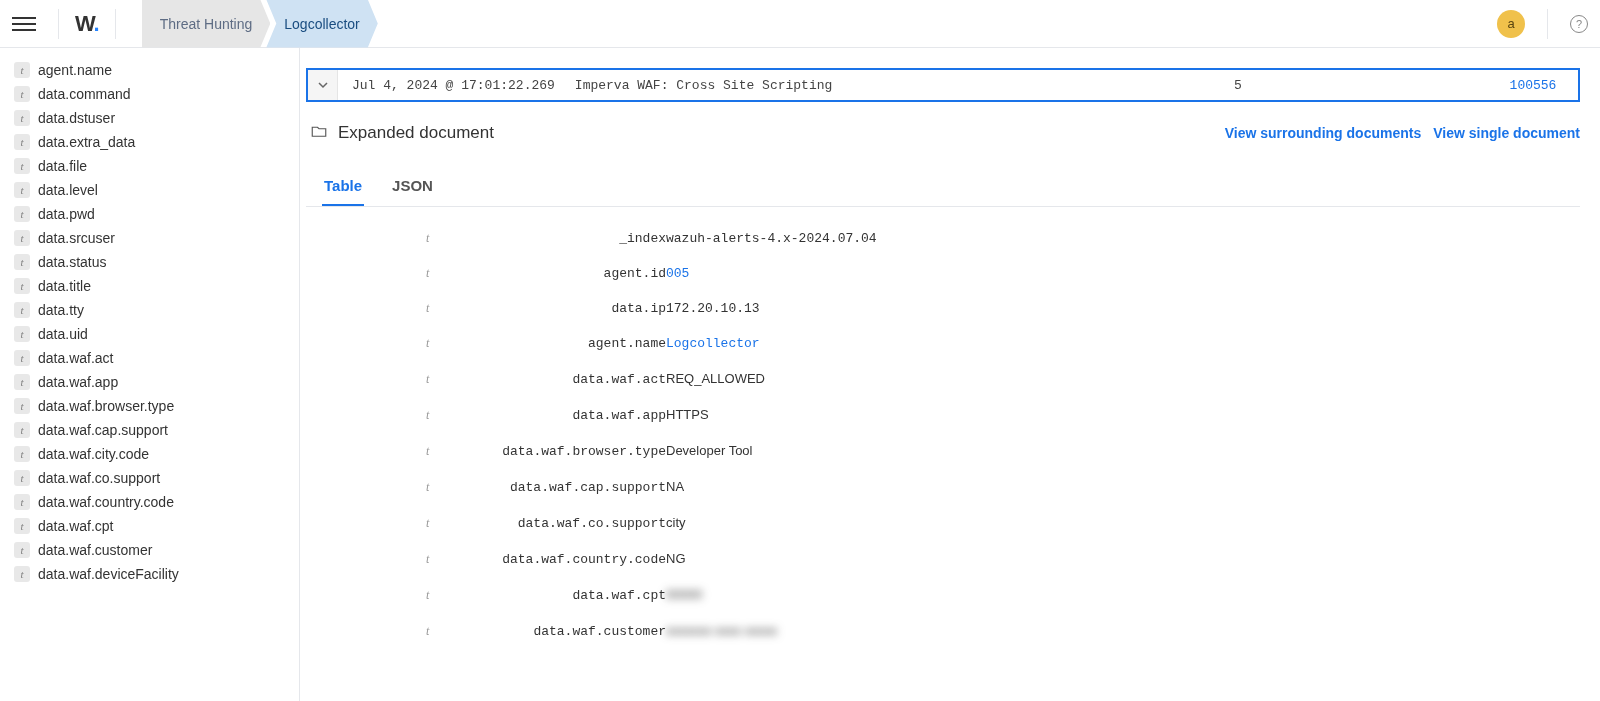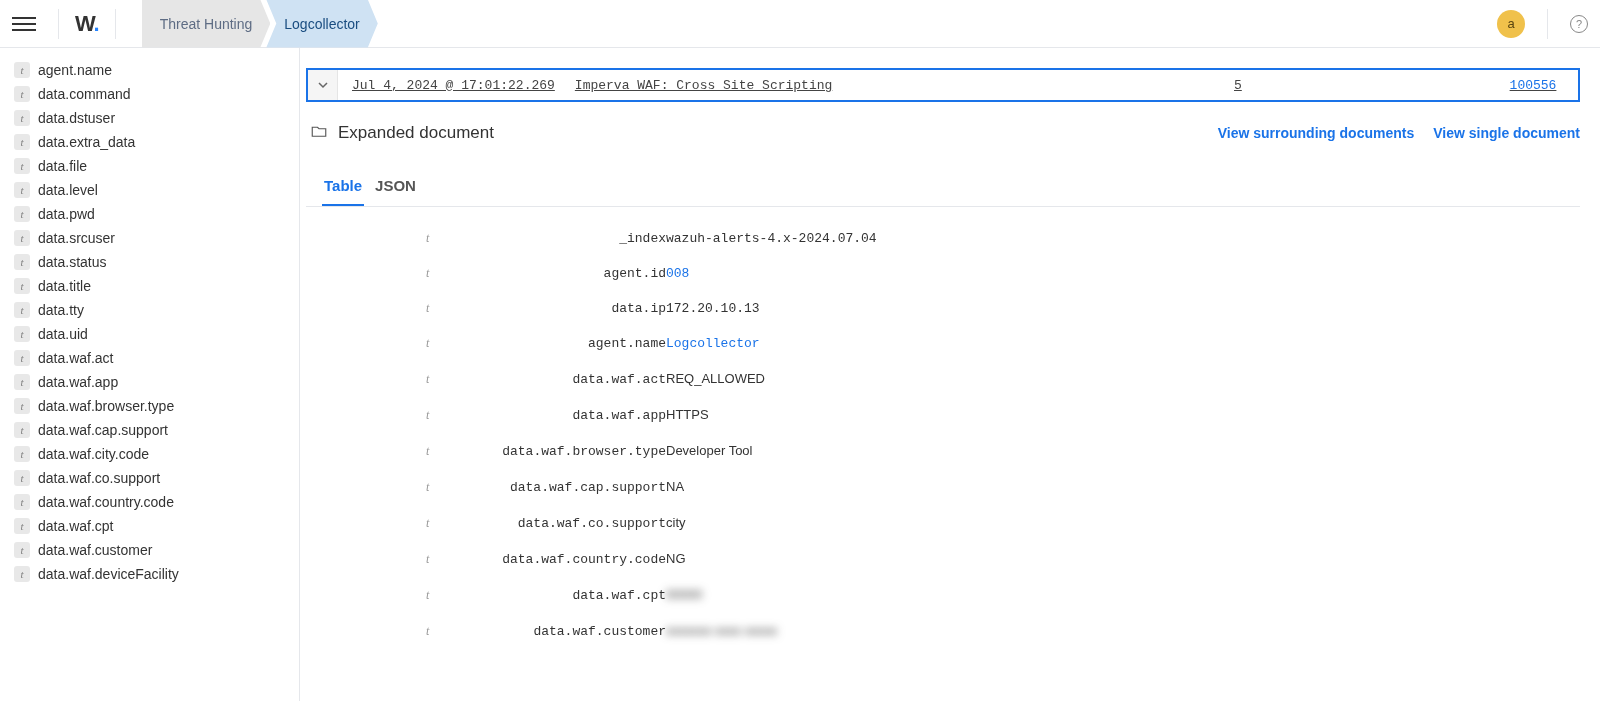--- a/index.html
+++ b/index.html
@@ -18,35 +18,35 @@
 .topbar-right { margin-left: auto; display: flex; align-items: center; gap: 14px; }
 .avatar { width: 28px; height: 28px; border-radius: 50%; background: #f0c14b; display: flex; align-items: center; justify-content: center; font-size: 13px; color: #5a4510; }
 .help-icon { width: 18px; height: 18px; border: 1.3px solid #888; border-radius: 50%; display: flex; align-items: center; justify-content: center; font-size: 11px; color: #888; cursor: pointer; }
 
 .layout { display: flex; height: calc(701px - 48px); }
 .sidebar { width: 300px; border-right: 1px solid #e5e7eb; padding: 10px 14px; overflow-y: auto; }
 .field-item { display: flex; align-items: center; gap: 8px; padding: 4px 0; cursor: pointer; font-size: 14px; color: #333; }
 .type-chip { background: #e8e8e8; color: #808080; font-style: italic; font-family: Georgia, serif; font-size: 11px; width: 16px; height: 16px; border-radius: 3px; display: inline-flex; align-items: center; justify-content: center; text-align:center; }
 
 .main { flex: 1; padding: 10px 20px 0 6px; overflow-y: auto; }
-.event-row { border: 2px solid #1a73e8; display: flex; align-items: center; font-family: "Courier New", monospace; font-size: 13px; color: #444; margin: 10px 0 16px 0; text-decoration: underline; }
+.event-row { border: 2px solid #1a73e8; display: flex; align-items: center; font-family: "Courier New", monospace; font-size: 13px; color: #444; margin: 10px 0 16px 0; }
 .event-toggle { width: 30px; height: 30px; border-right: 1px solid #e5e5e5; display: flex; align-items: center; justify-content: center; cursor: pointer; background: #f5f5f5; }
 .event-toggle svg { width: 12px; height: 12px; }
 .event-ts { padding: 6px 14px; white-space: pre; }
 .event-msg { padding: 6px 6px; flex: 1; }
 .event-level { width: 260px; text-align: left; padding: 6px; }
 .event-rule { width: 90px; text-align: center; padding: 6px 14px; color: #1a73e8; cursor: pointer; }
 
 .exp-header { display: flex; align-items: center; gap: 10px; padding: 4px 0 8px 4px; }
 .folder-icon svg { width: 18px; height: 18px; stroke: #555; fill: none; stroke-width: 1.5; }
 .exp-title { font-weight: 400; font-size: 17px; }
-.exp-links { margin-left: auto; display: flex; gap: 19px; align-items: center; }
+.exp-links { margin-left: auto; display: flex; gap: 12px; align-items: center; }
 .exp-link { color: #1a73e8; font-weight: 600; font-size: 14px; cursor: pointer; }
 
-.tabs { display: flex; gap: 9px; border-bottom: 1px solid #e5e7eb; margin-top: 18px; padding-left: 16px; }
+.tabs { display: flex; gap: 26px; border-bottom: 1px solid #e5e7eb; margin-top: 18px; padding-left: 16px; }
 .tab { padding: 8px 2px 10px 2px; font-weight: 700; font-size: 15px; color: #555; cursor: pointer; border-bottom: 2px solid transparent; }
 .tab.active { color: #1a73e8; border-bottom-color: #1a73e8; }
 
 .doc-table { padding: 14px 0 0 120px; }
 .doc-row { display: flex; align-items: baseline; padding: 10px 0; }
 .doc-type { width: 20px; font-style: italic; font-family: Georgia, serif; color: #999; font-size: 12px; }
 .doc-key { width: 220px; font-family: "Courier New", monospace; font-size: 13px; color: #333; text-align: right; }
 .doc-val { font-family: "Courier New", monospace; font-size: 13px; color: #333; }
 .doc-val.link { color: #1a73e8; cursor: pointer; }
 .doc-val.nonmono { font-family: inherit; }
@@ -201,21 +201,21 @@
 
     <div class="doc-table" id="doc-table">
         <div class="doc-row">
           <span class="doc-type">t</span>
           <span class="doc-key">_index</span>
           <span class="doc-val">wazuh-alerts-4.x-2024.07.04</span>
         </div>
         <div class="doc-row">
           <span class="doc-type">t</span>
           <span class="doc-key">agent.id</span>
-          <span class="doc-val link">008</span>
+          <span class="doc-val link">005</span>
         </div>
         <div class="doc-row">
           <span class="doc-type">t</span>
           <span class="doc-key">data.ip</span>
           <span class="doc-val">172.20.10.13</span>
         </div>
         <div class="doc-row">
           <span class="doc-type">t</span>
           <span class="doc-key">agent.name</span>
           <span class="doc-val link">Logcollector</span>

